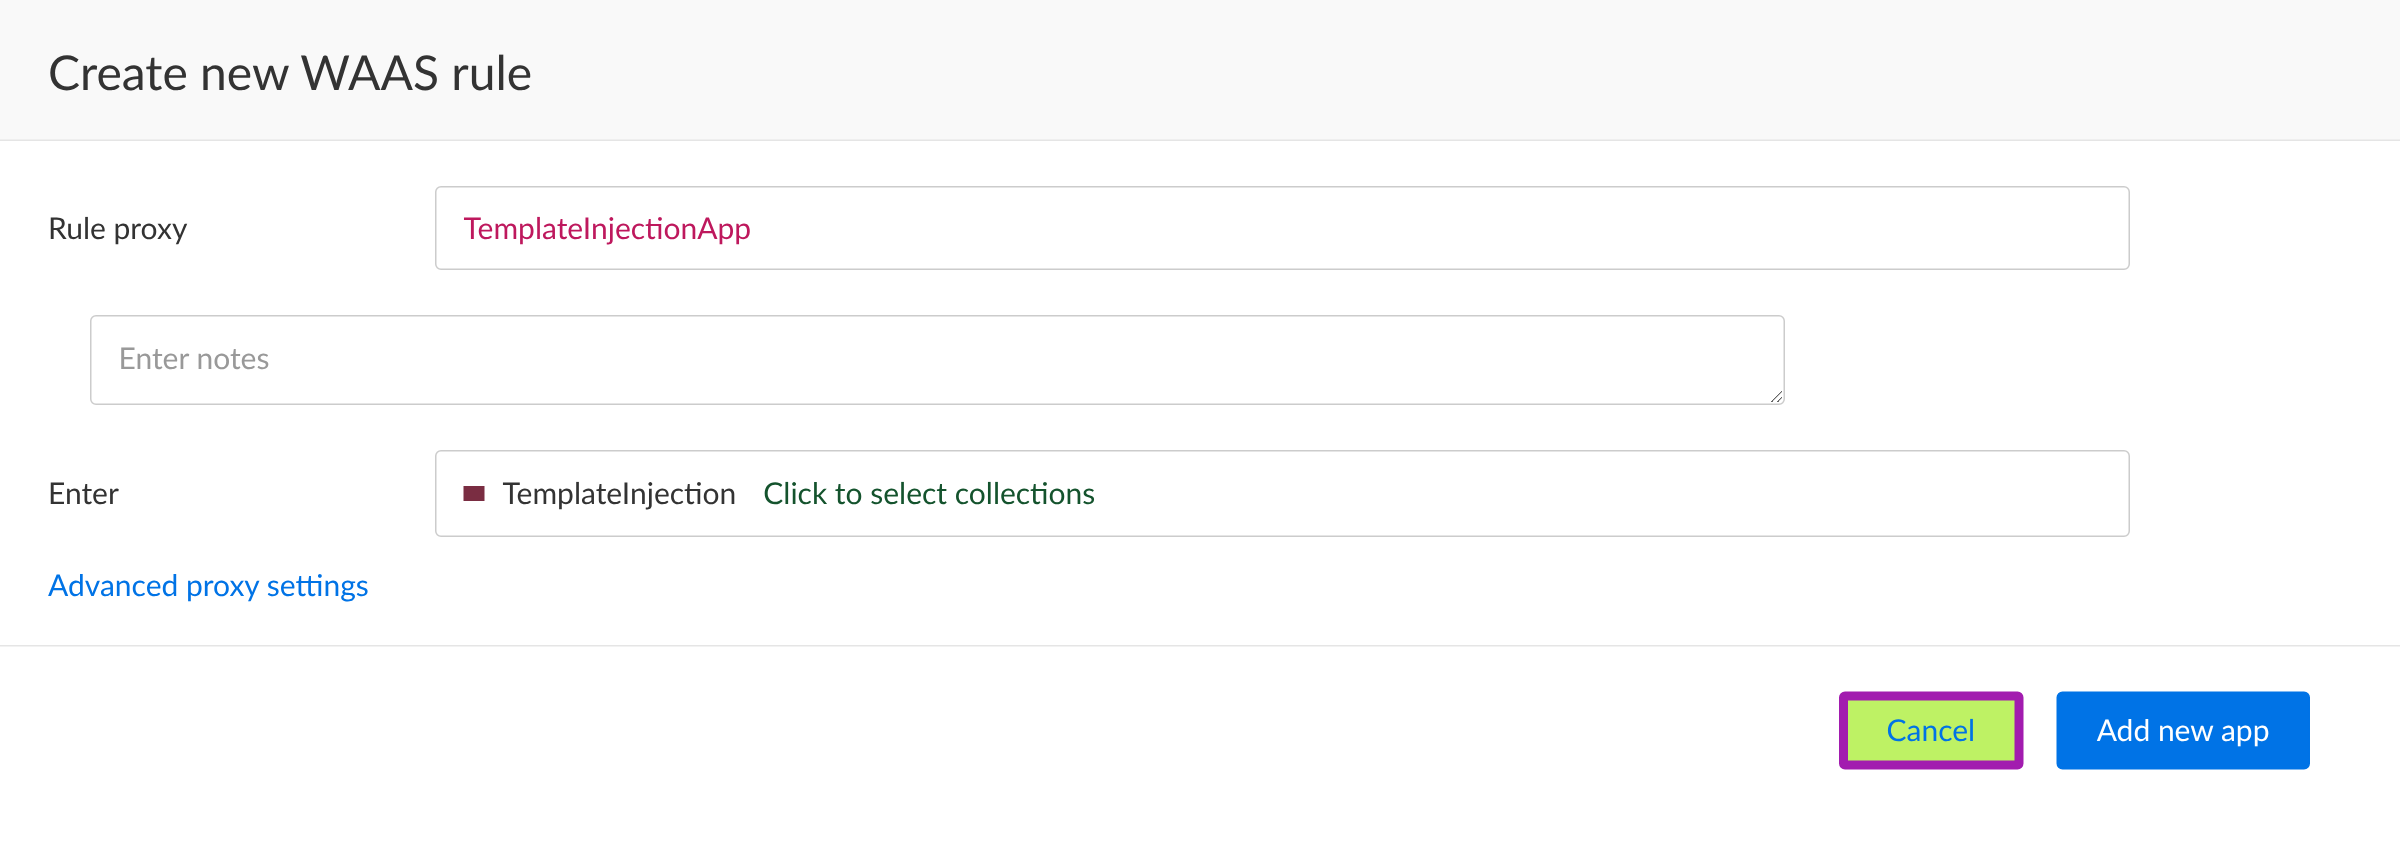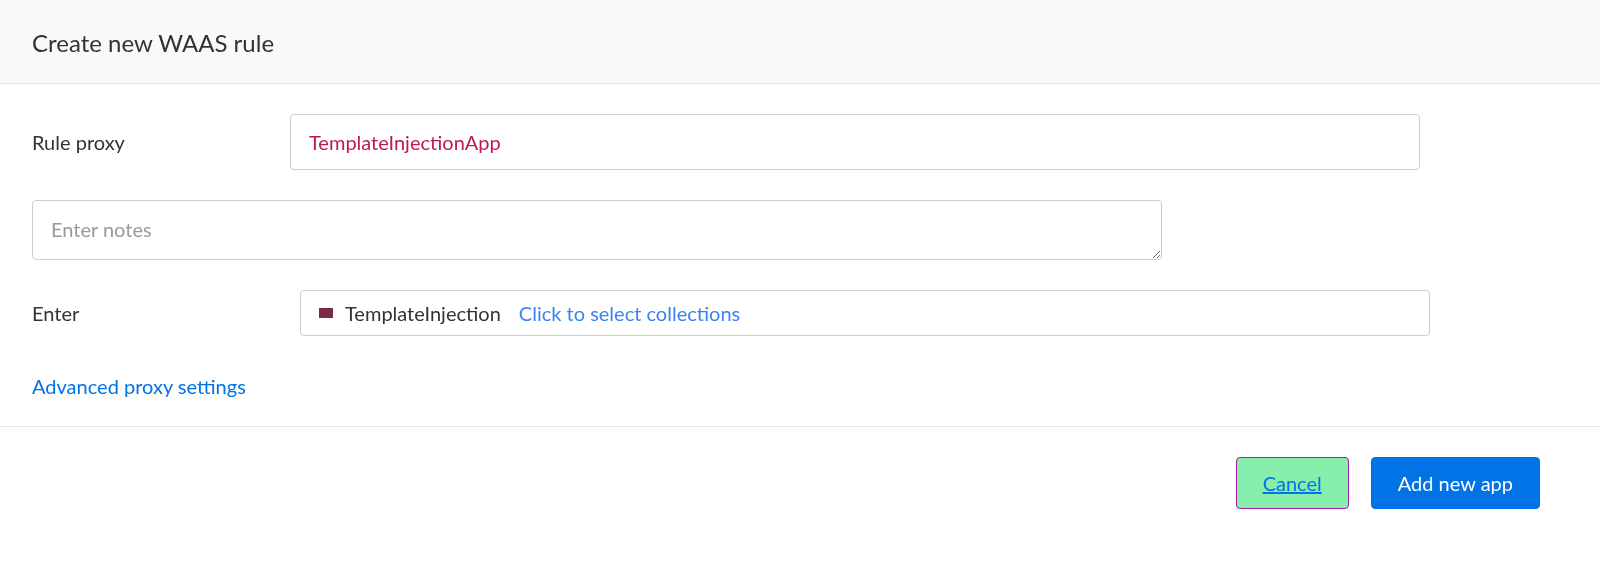--- a/index.html
+++ b/index.html
@@ -12,21 +12,21 @@
       background: #fff;
       color: #333;
       width: 1600px;
     }
     .header {
       background: #f9f9f9;
       border-bottom: 1px solid #e5e5e5;
       padding: 28px 32px 26px;
     }
     .header h1 {
-      font-size: 24px;
+      font-size: 32px;
       font-weight: 400;
       color: #333;
     }
     .form-body {
       padding: 30px 32px 28px;
     }
     .form-row {
       display: flex;
       align-items: center;
       margin-bottom: 30px;
@@ -58,54 +58,54 @@
       flex: 1;
       height: 60px;
       border: 1px solid #ccc;
       border-radius: 4px;
       padding: 16px 18px;
       font-size: 20px;
       color: #333;
       font-family: inherit;
       resize: both;
       max-width: 1130px;
+      margin-left: 28px;
     }
     .textarea-input::placeholder {
       color: #999;
     }
     .scope-input {
       flex: 1;
-      height: 46px;
+      height: 58px;
       border: 1px solid #ccc;
       border-radius: 4px;
       padding: 14px 18px;
       font-size: 20px;
       display: flex;
       align-items: center;
       gap: 12px;
       cursor: text;
       max-width: 1130px;
-      margin-left: 10px;
     }
     .scope-chip-swatch {
       width: 14px;
       height: 10px;
       background: #7a2d42;
       display: inline-block;
     }
     .scope-chip-label {
       color: #333;
       margin-right: 6px;
     }
     .scope-placeholder {
-      color: #3b82f6;
+      color: #14532d;
     }
     .advanced-link {
       display: inline-block;
-      margin-top: 38px;
+      margin-top: 20px;
       font-size: 20px;
       color: #0073e6;
       text-decoration: none;
       cursor: pointer;
     }
     .footer {
       border-top: 1px solid #e5e5e5;
       padding: 30px 60px 30px 32px;
       display: flex;
       justify-content: flex-end;
@@ -114,24 +114,23 @@
     .btn {
       height: 52px;
       padding: 0 26px;
       border-radius: 4px;
       font-size: 20px;
       font-family: inherit;
       cursor: pointer;
       border: 1px solid transparent;
     }
     .btn-secondary {
-      background: #86efac;
-      border: 1px solid #a21caf;
+      background: #bef264;
+      border: 6px solid #a21caf;
       color: #0073e6;
-      text-decoration: underline;
     }
     .btn-primary {
       background: #0073e6;
       color: #ffffff;
       border: 1px solid #0073e6;
     }
   </style>
 </head>
 <body>
 

